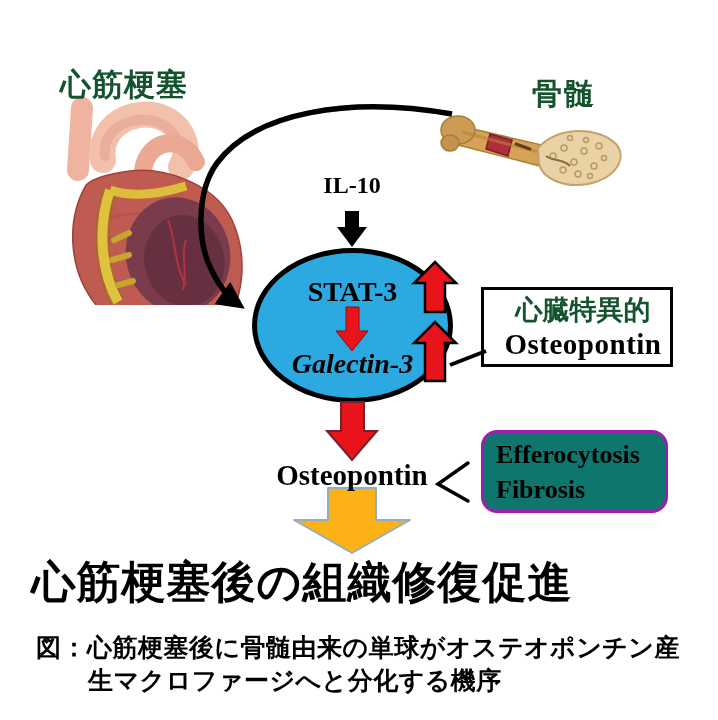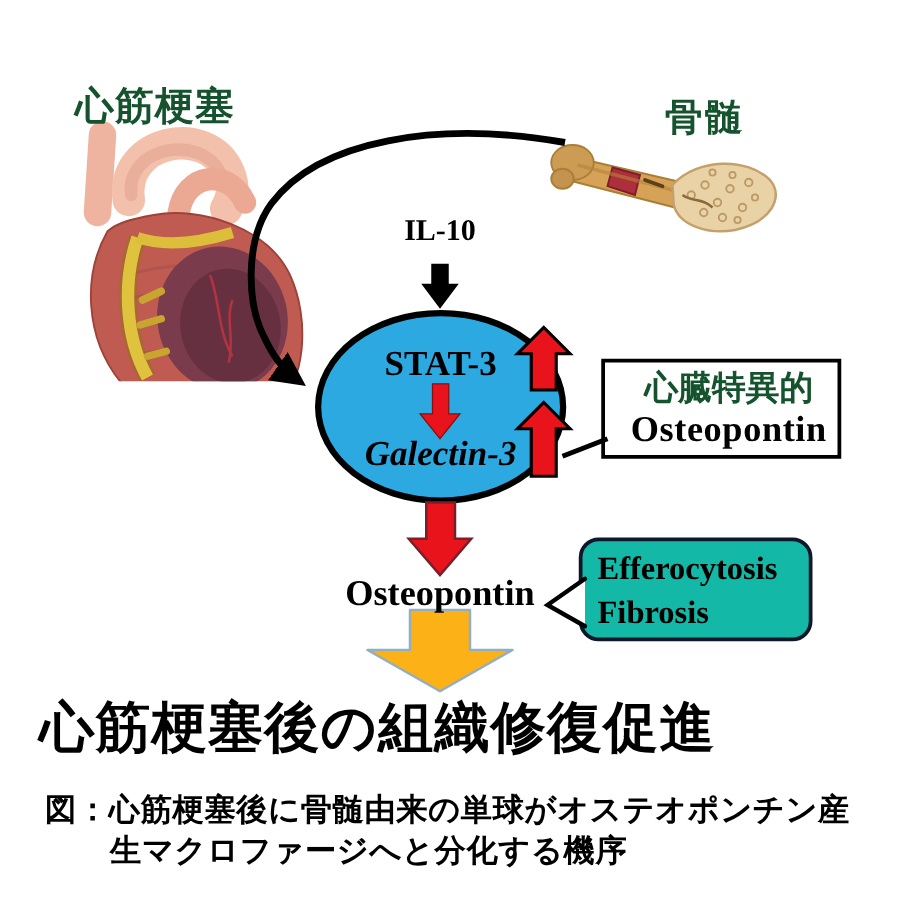--- a/index.html
+++ b/index.html
@@ -21,22 +21,22 @@
     background:#2BA9E0;border:5px solid #000;border-radius:50%;
     box-sizing:border-box;
   }
   .macro-box{
     left:481px;top:287px;width:192px;height:80px;
     background:#fff;border:3px solid #000;box-sizing:border-box;text-align:center;padding-left:12px;
   }
   .macro-line1{margin-top:4px;font-size:27px;line-height:32px;}
   .macro-line2{font-size:29px;line-height:36px;letter-spacing:0.5px;}
   .callout-box{
-    left:463px;top:430px;width:187px;height:83px;
-    background:#14b8a6;border:3px solid #0f172a;border-radius:16px;box-sizing:border-box;
+    left:481px;top:430px;width:187px;height:83px;
+    background:#0f766e;border:3px solid #a21caf;border-radius:16px;box-sizing:border-box;
   }
   .callout-line1{margin:6px 0 0 12px;font-size:26px;line-height:32px;}
   .callout-line2{margin:3px 0 0 12px;font-size:26px;line-height:32px;}
 
   .heart-title{left:60px;top:64px;font-size:31px;letter-spacing:1px;}
   .bone-title{left:532px;top:74px;font-size:30px;letter-spacing:2px;}
   .il10{left:252px;top:172px;width:200px;text-align:center;font-size:24px;}
   .stat3{left:252px;top:276px;width:201px;text-align:center;font-size:28px;font-family:Liberation Serif, serif;}
   .gal3{left:252px;top:348px;width:201px;text-align:center;font-size:28px;font-style:italic;}
   .opn{left:242px;top:459px;width:220px;text-align:center;font-size:29px;}

